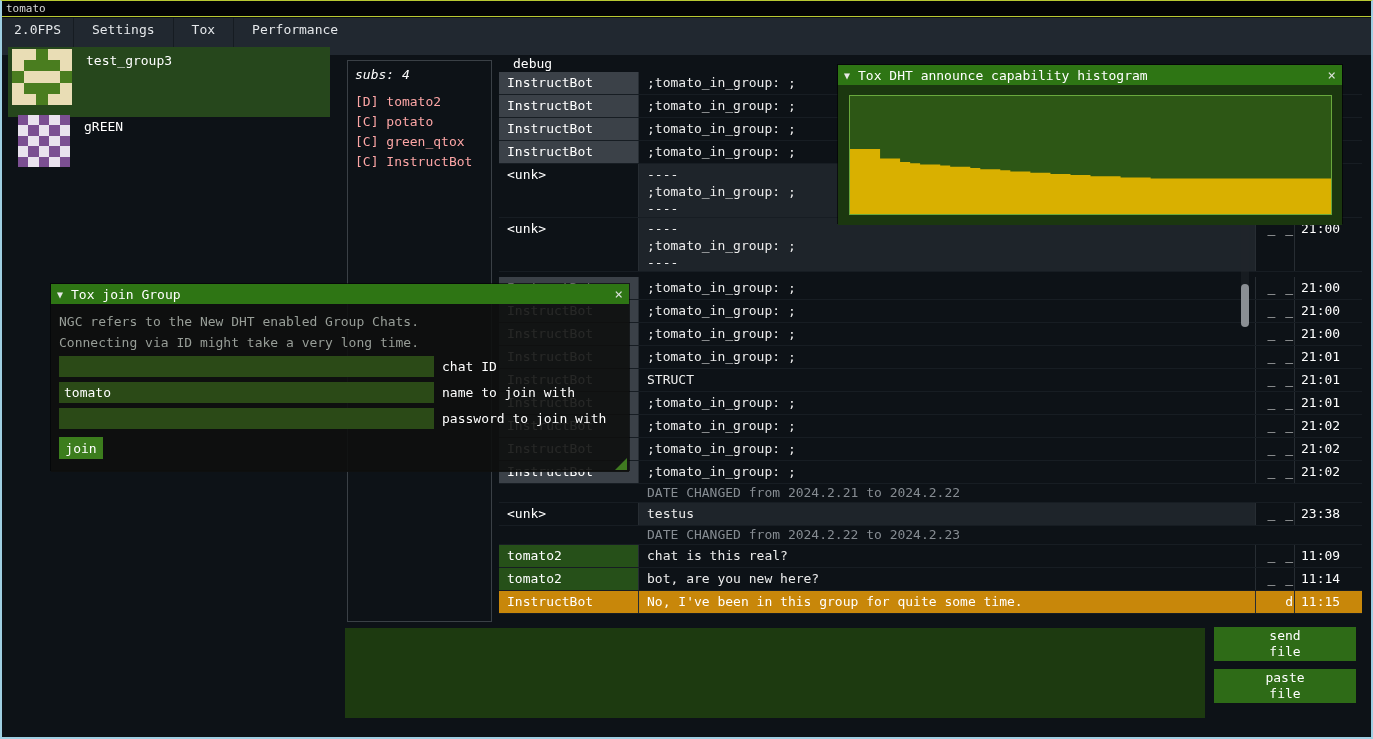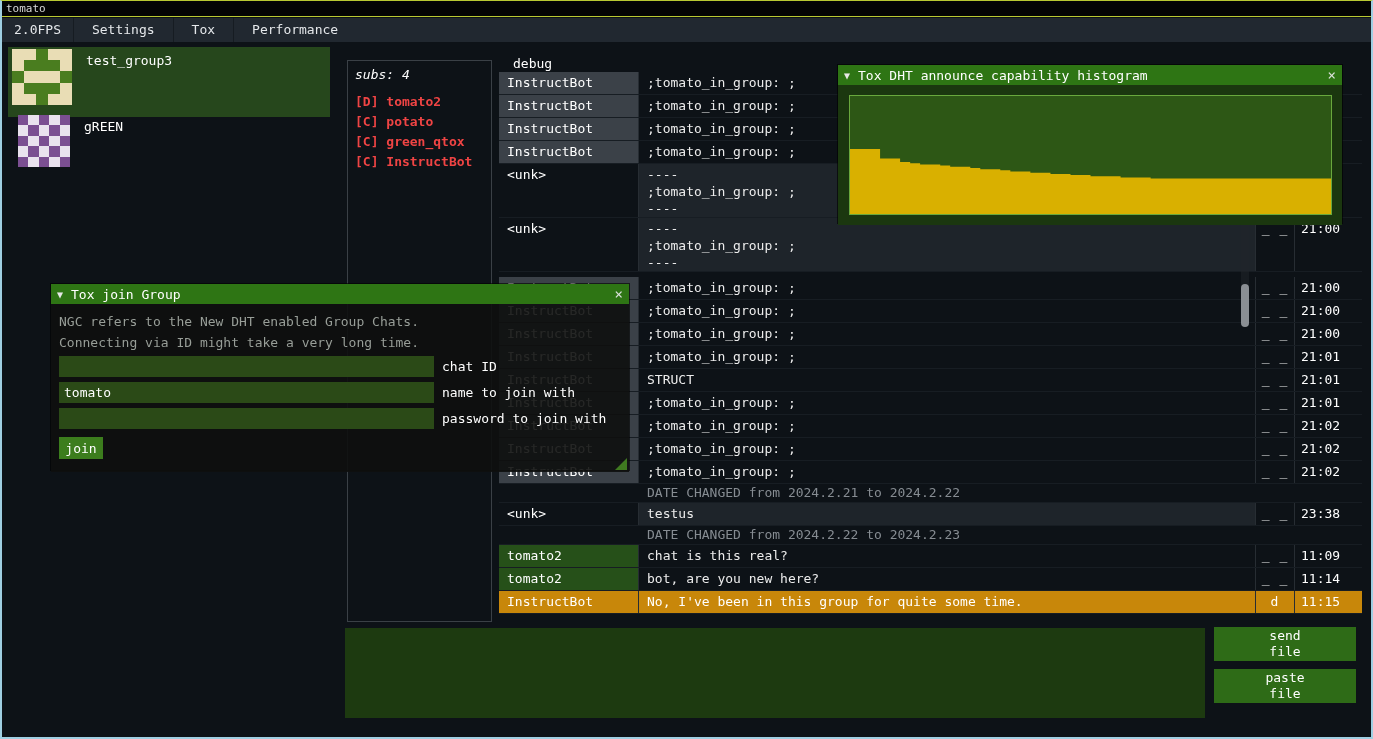--- a/index.html
+++ b/index.html
@@ -5,53 +5,53 @@
   html,body{margin:0;padding:0;background:#000;}
   #app{position:relative;width:1373px;height:739px;box-sizing:border-box;
        background:#0d1217;overflow:hidden;
        font-family:"DejaVu Sans Mono",monospace;font-size:13px;color:#e6e6e6;
        border-top:1px solid #b9c832;border-left:2px solid #9fcfe2;
        border-right:2px solid #9fcfe2;border-bottom:2px solid #9fcfe2;}
   
   .titlebar{position:absolute;left:0;top:0;width:100%;height:16px;background:#040404;
             border-bottom:1px solid #b9c832;font-size:11px;line-height:15px;color:#d8d8d8;
             padding-left:4px;box-sizing:border-box;}
-  .menubar{position:absolute;left:0;top:17px;width:100%;height:24px;background:#212830;
+  .menubar{position:absolute;left:0;top:17px;width:100%;height:37px;background:#212830;
            display:flex;align-items:stretch;}
   .fps{line-height:24px;padding:0 12px;color:#e4e7ea;}
   #menu-items{display:flex;}
   .menu-item{line-height:24px;padding:0 18px;color:#e4e7ea;border-left:1px solid #161c22;cursor:default;text-align:center;}
   
   .roster-item{position:absolute;left:6px;width:322px;display:flex;align-items:flex-start;padding:2px 4px;box-sizing:border-box;}
   .roster-item.selected{background:#26471c;}
   #roster-item-0{top:46px;height:70px;}
   #roster-item-1{top:112px;height:60px;}
   .avatar{display:grid;width:60px;height:56px;flex:0 0 auto;}
   .avatar-small{width:52px;height:52px;margin-left:6px;}
   .avatar span{display:block;}
   .roster-label{margin-left:14px;padding-top:4px;color:#fff;}
   
   .subs-panel{position:absolute;left:345px;top:59px;width:145px;height:562px;
               border:1px solid #3a4046;box-sizing:border-box;padding:6px 7px;}
   .subs-header{color:#fff;margin-bottom:10px;font-style:italic;}
   #subs-list{list-style:none;margin:0;padding:0;}
-  .subs-member{line-height:20px;color:#ef4444;white-space:nowrap;font-weight:bold;}
+  .subs-member{line-height:20px;color:#fca5a5;white-space:nowrap;}
   
   .chat-panel{position:absolute;left:497px;top:54px;width:863px;height:562px;}
   .chat-tab{position:absolute;left:14px;top:1px;color:#fff;}
   #chat-rows{position:absolute;left:0;top:17px;width:863px;}
   .chat-row{display:grid;grid-template-columns:140px 616px 39px 68px;border-bottom:1px solid #171d23;box-sizing:border-box;}
   .msg-row{height:23px;line-height:22px;}
   .msg-row.multi{height:54px;}
   .multi .name,.multi .msg{line-height:17px;padding-top:2px;}
   .multi .msg{white-space:pre-line;}
   .cell{overflow:hidden;white-space:nowrap;}
   .cell.name{padding-left:8px;border-right:1px solid #272d33;color:#fff;}
   .cell.msg{padding-left:8px;color:#ececec;}
-  .cell.flags{border-left:1px solid #272d33;text-align:center;color:#e8e8e8;letter-spacing:1px;}
+  .cell.flags{border-left:1px solid #272d33;text-align:right;color:#e8e8e8;letter-spacing:1px;}
   .cell.time{border-left:1px solid #272d33;padding-left:6px;color:#fff;}
   .date-row{height:19px;line-height:18px;}
   .date-text{grid-column:2/5;padding-left:8px;color:#868c92;}
   .style-bot .name{background:#3b4148;}
   .style-self .name{background:#265019;}
   .style-unk .msg{background:#1e242a;}
   .style-highlight{background:#c8870a;}
   .style-highlight .cell{color:#fff;}
   .row-spacer{height:5px;}
   .scroll-track{position:absolute;left:742px;top:17px;width:8px;height:255px;background:rgba(32,37,42,.55);border-radius:4px;}

